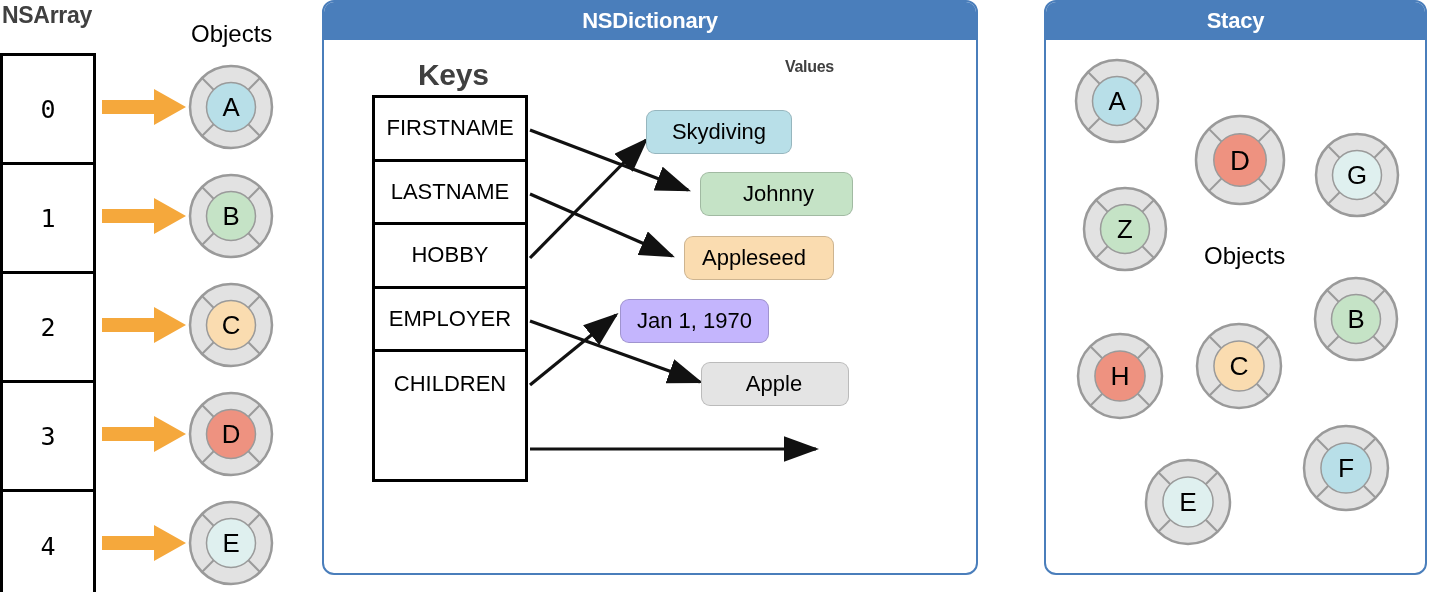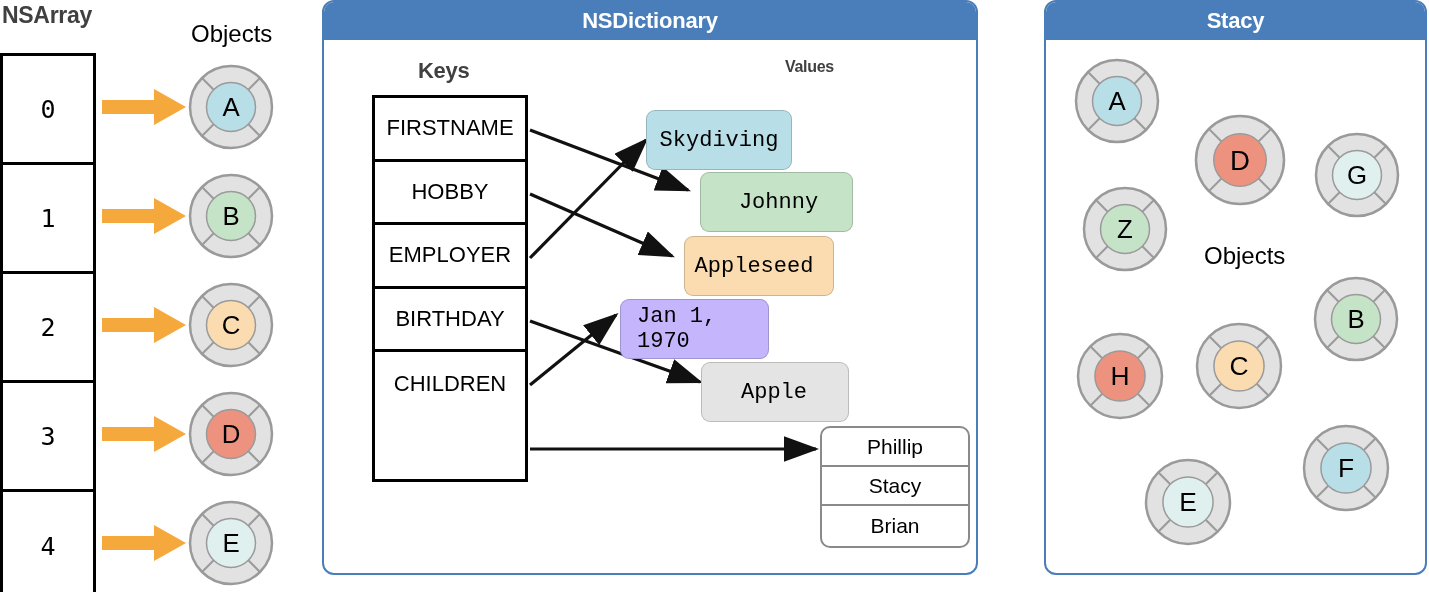--- a/index.html
+++ b/index.html
@@ -60,25 +60,24 @@
   }
   .key-cell {
     height: 63.5px; border-bottom: 3px solid #000;
     display: flex; align-items: center; justify-content: center;
     font-size: 22px; color: #000;
   }
   .key-cell:last-child { border-bottom: none; }
 
   
   .pill {
-    height: 60px; border-radius: 9px;
+    height: 44px; border-radius: 9px;
     display: flex; align-items: center; justify-content: center;
     font-size: 22px; color: #000; padding: 0 16px;
     border: 1px solid rgba(0,0,0,0.18);
-    font-family: Liberation Mono, monospace;
   }
 
   
   #children-table {
     left: 820px; top: 426px; width: 150px; height: 122px;
     border: 2px solid #8a8a8a; border-radius: 10px;
     background: #fff; overflow: hidden;
   }
   .child-cell {
     height: 39px; border-bottom: 2px solid #8a8a8a;
@@ -188,28 +187,28 @@
     <circle cx="43" cy="43" r="24.509999999999998" fill="#dff0ef" stroke="#9a9a9a" stroke-width="1.5"></circle>
     <text x="43" y="43" text-anchor="middle" dominant-baseline="central" font-family="Liberation Sans, sans-serif" font-size="25.8" fill="#000">E</text>
   </svg>
       </div>
     </div>
 
   <div class="abs panel" id="panel-dict">
     <div class="panel-header">NSDictionary</div>
   </div>
 
-  <div class="abs section-title" style="left:418px; top:58px; font-size:22px;">Keys</div>
+  <div class="abs section-title" style="left:418px; top:58px; font-size:30px;">Keys</div>
   <div class="abs section-title" style="left:785px; top:58px; font-size:16px;">Values</div>
 
   <div class="abs" id="keys-table">
     <div class="key-cell">FIRSTNAME</div>
+    <div class="key-cell">LASTNAME</div>
     <div class="key-cell">HOBBY</div>
     <div class="key-cell">EMPLOYER</div>
-    <div class="key-cell">BIRTHDAY</div>
     <div class="key-cell">CHILDREN</div>
   </div>
 
   <svg class="abs" id="kv-arrows" style="left:0;top:0;" width="1429" height="592">
     <defs>
       <marker id="ah" markerWidth="11" markerHeight="8" refX="10" refY="4" orient="auto">
         <path d="M0,0 L11,4 L0,8 z" fill="#111"></path>
       </marker>
     </defs>
 
@@ -225,25 +224,20 @@
 
     <line x1="530" y1="449" x2="816" y2="449" stroke="#111" stroke-width="3.2" marker-end="url(#ah)"></line>
   </svg>
 
   <div class="abs pill" style="left: 646px; top: 110px; width: 146px; background: rgb(184, 223, 232);">Skydiving</div>
   <div class="abs pill" style="left: 700px; top: 172px; width: 153px; background: rgb(197, 227, 198); padding-left: 20px;">Johnny</div>
   <div class="abs pill" style="left: 684px; top: 236px; width: 150px; background: rgb(250, 220, 176); padding-left: 6px;">Appleseed</div>
   <div class="abs pill" style="left: 620px; top: 299px; width: 149px; background: #c4b5fd;">Jan 1, 1970</div>
   <div class="abs pill" style="left: 701px; top: 362px; width: 148px; background: rgb(228, 228, 228); padding-left: 14px;">Apple</div>
 
-  <div class="abs" id="children-table">
-    <div class="child-cell">Phillip</div>
-    <div class="child-cell">Stacy</div>
-    <div class="child-cell">Brian</div>
-  </div>
 
   <div class="abs panel" id="panel-set">
     <div class="panel-header">Stacy</div>
   </div>
 
   <div class="abs plain-label" style="left:1204px; top:242px;">Objects</div>
 
   <div class="abs" id="set-objects" style="left:1044px; top:0px; width:383px; height:592px;">
       <div class="abs" style="left: 30px; top: 58px;">
         <svg width="86" height="86" viewBox="0 0 86 86">

